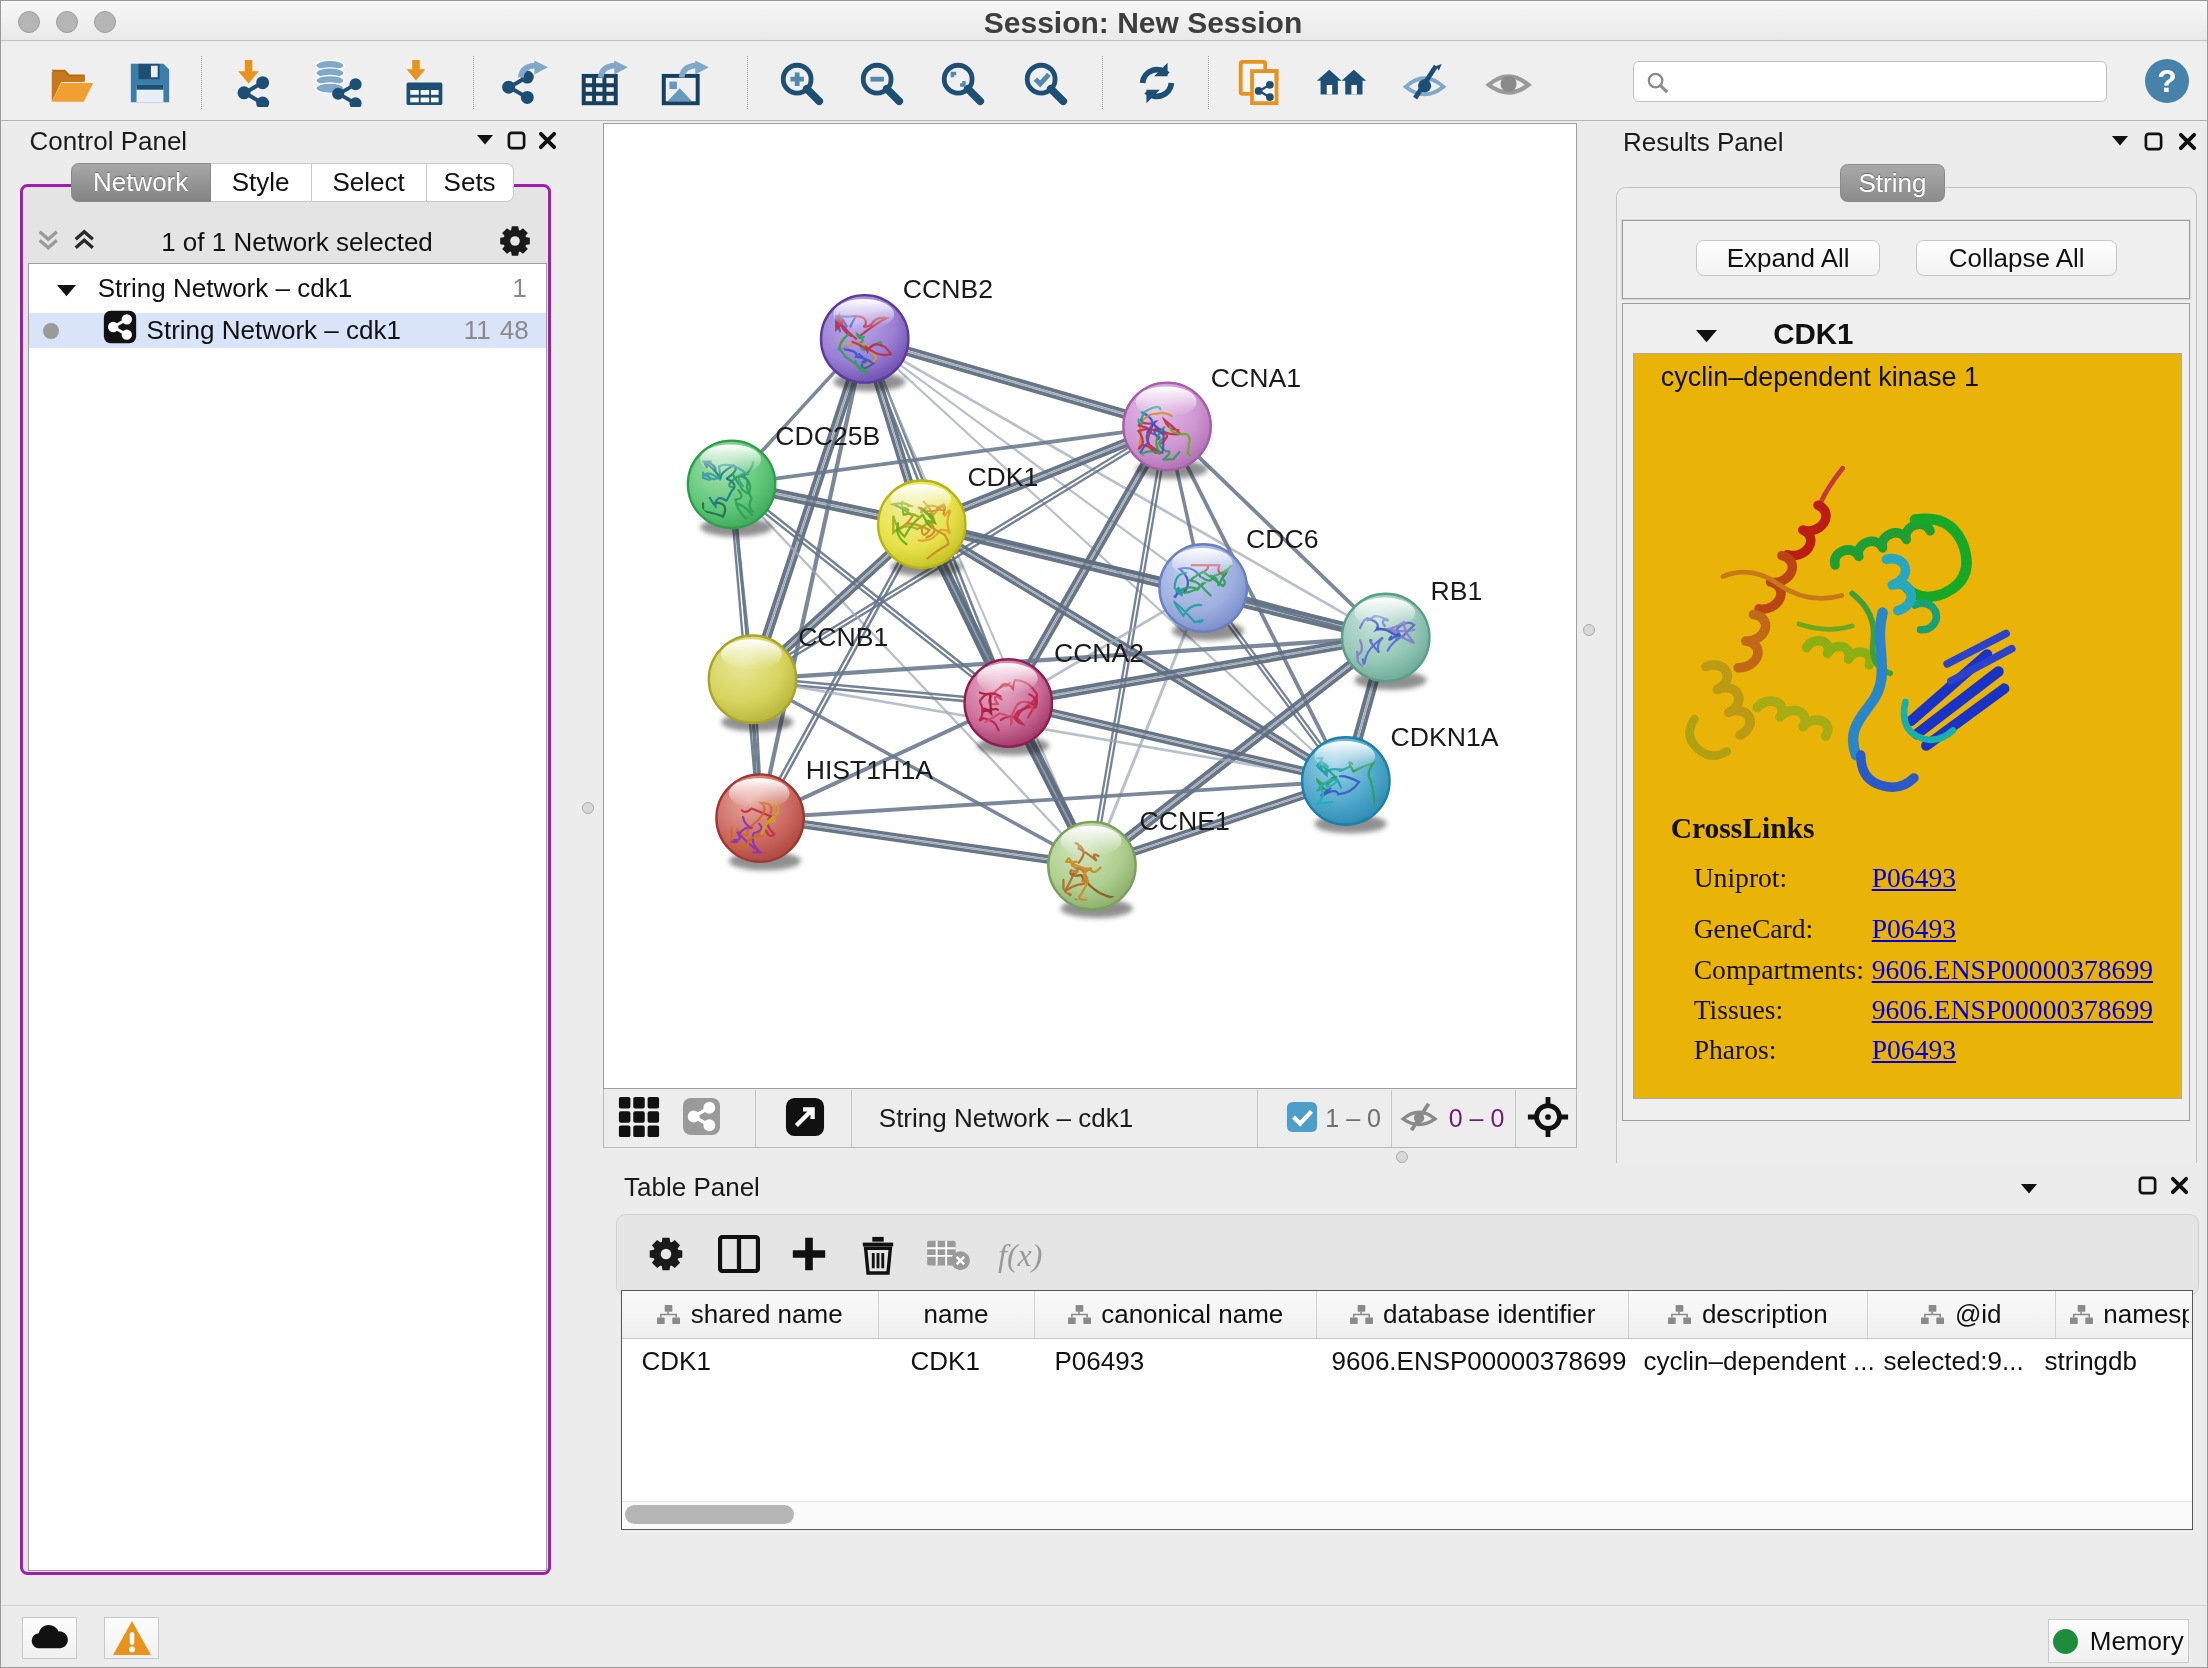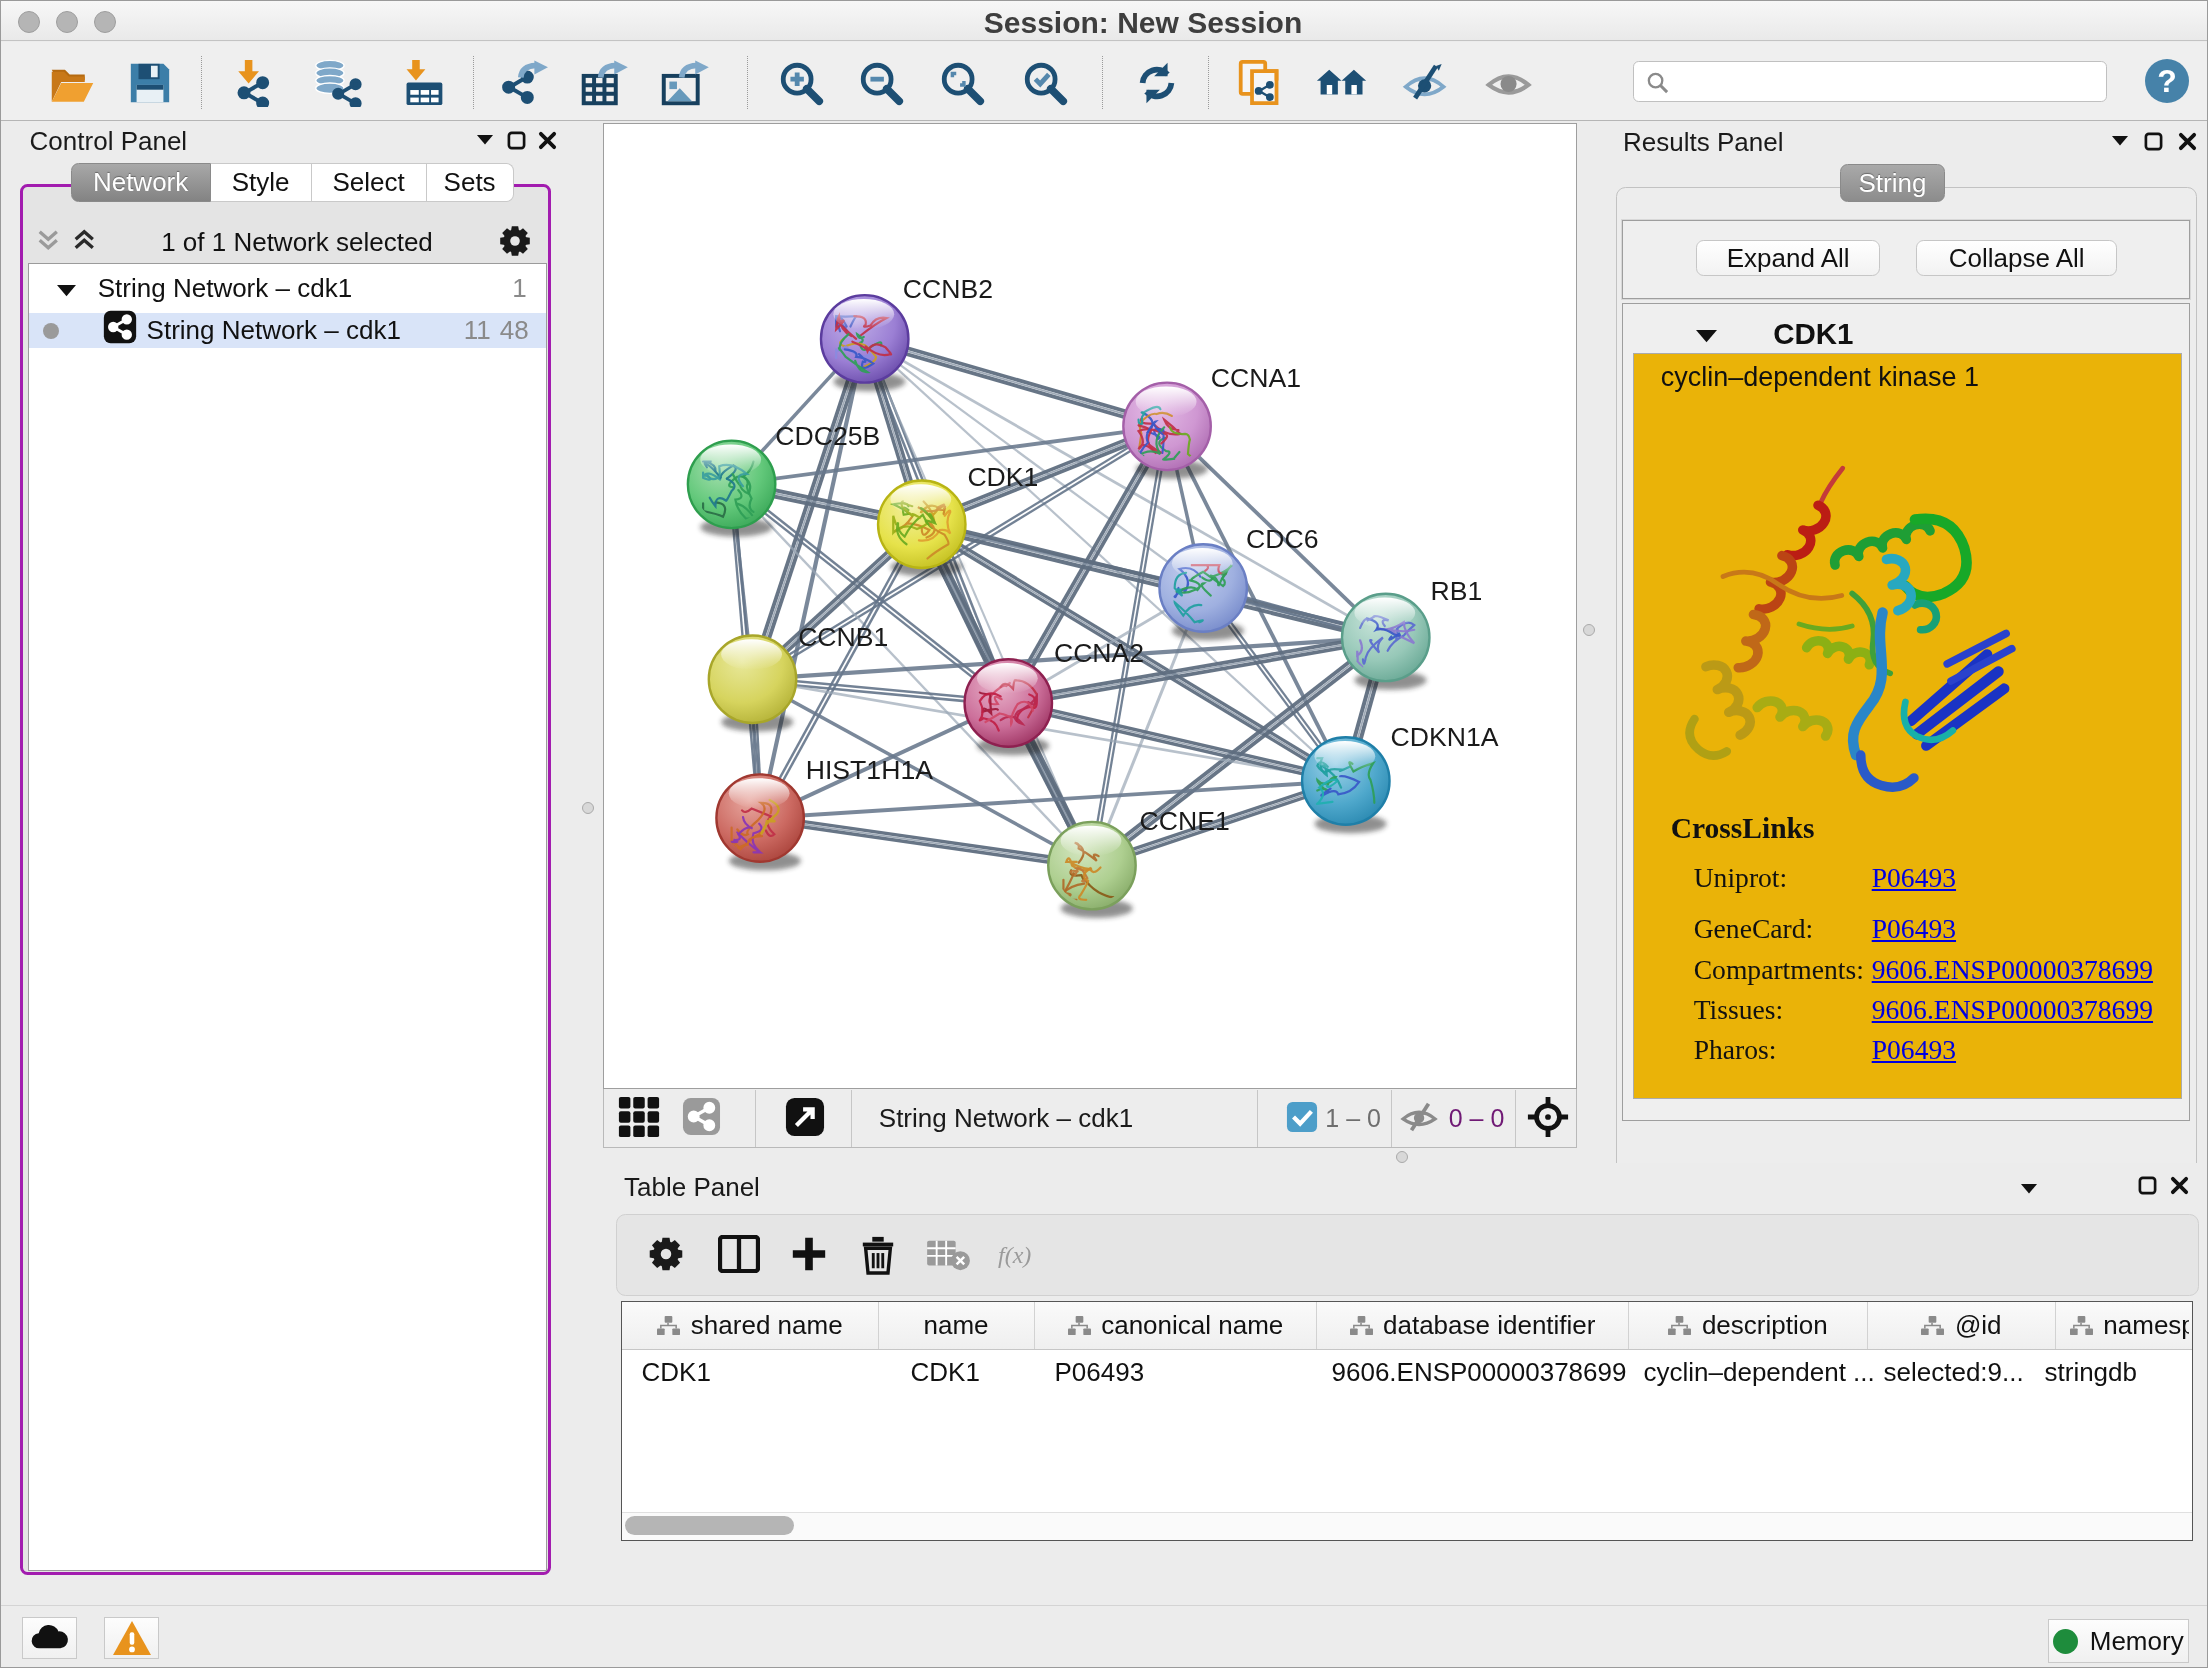--- a/index.html
+++ b/index.html
@@ -67,21 +67,21 @@
 #rp-content { position:absolute; left:9.5px; top:49px; width:549px; height:746px;
   background:#eab308; border:1px solid #ababab; }
 .serif { font-family:"Liberation Serif", serif; }
 .xl-label { position:absolute; font-size:27.6px; color:#111; }
 .xl-link { position:absolute; font-size:27.6px; color:#0000e0; text-decoration:underline; }
 
 #tpanel { left:590px; top:1162px; width:1619px; height:439px; background:#ececec; }
 #tp-toolbar { position:absolute; left:25px; top:51px; width:1583px; height:82px;
   background:#e5e5e5; border:1px solid #d0d0d0; border-radius:9.5px;
   display:flex; align-items:center; }
-#tp-table { position:absolute; left:29.5px; top:138px; width:1572px; height:240px;
+#tp-table { position:absolute; left:29.5px; top:127px; width:1572px; height:240px;
   background:#fff; border:1.9px solid #555; }
 #tp-header { position:absolute; left:0; top:0; width:100%; height:48px;
   background:linear-gradient(#fafafa,#efefef); border-bottom:1px solid #c6c6c6;
   display:flex; font-size:26px; color:#111; }
 .th { display:flex; align-items:center; justify-content:center; gap:9.5px;
   border-right:1px solid #d2d2d2; height:100%; white-space:nowrap; }
 .th svg { flex-shrink:0; }
 .td { position:absolute; top:55px; font-size:26px; color:#111; }
 #tp-hscroll { position:absolute; left:0px; bottom:0px; width:100%; height:28.5px;
   background:#fafafa; border-top:1px solid #e0e0e0; }
@@ -839,21 +839,21 @@
     <div style="margin-left:28.5px"><svg width="48" height="38" viewBox="0 0 50 40">
           <g fill="#9a9a9a">
             <rect x="2" y="6" width="30" height="26" rx="2"></rect>
           </g>
           <g stroke="#fff" stroke-width="2">
             <path d="M2 14 h30 M2 22 h30 M12 6 v26 M22 6 v26"></path>
           </g>
           <circle cx="37" cy="27" r="10" fill="#9a9a9a"></circle>
           <path d="M33 23 l8 8 M41 23 l-8 8" stroke="#fff" stroke-width="2.6"></path>
         </svg></div>
-    <div style="margin-left:25px; font-size:24px; color:#9a9a9a; font-style:italic" class="serif">f(x)</div>
+    <div style="margin-left:25px; font-size:32px; color:#9a9a9a; font-style:italic" class="serif">f(x)</div>
   </div>
   <div id="tp-table">
     <div id="tp-header">
       <div class="th" style="width:257px"><svg width="25" height="23" viewBox="0 0 26 24">
             <g fill="#8a8a8a">
               <rect x="9" y="2" width="8" height="7" rx="1"></rect>
               <rect x="1" y="15" width="8" height="7" rx="1"></rect>
               <rect x="17" y="15" width="8" height="7" rx="1"></rect>
               <path d="M12.5 9 v3 M5 15 v-3 h16 v3 M12.5 9 v3" stroke="#8a8a8a" stroke-width="1.6" fill="none"></path>
             </g>

